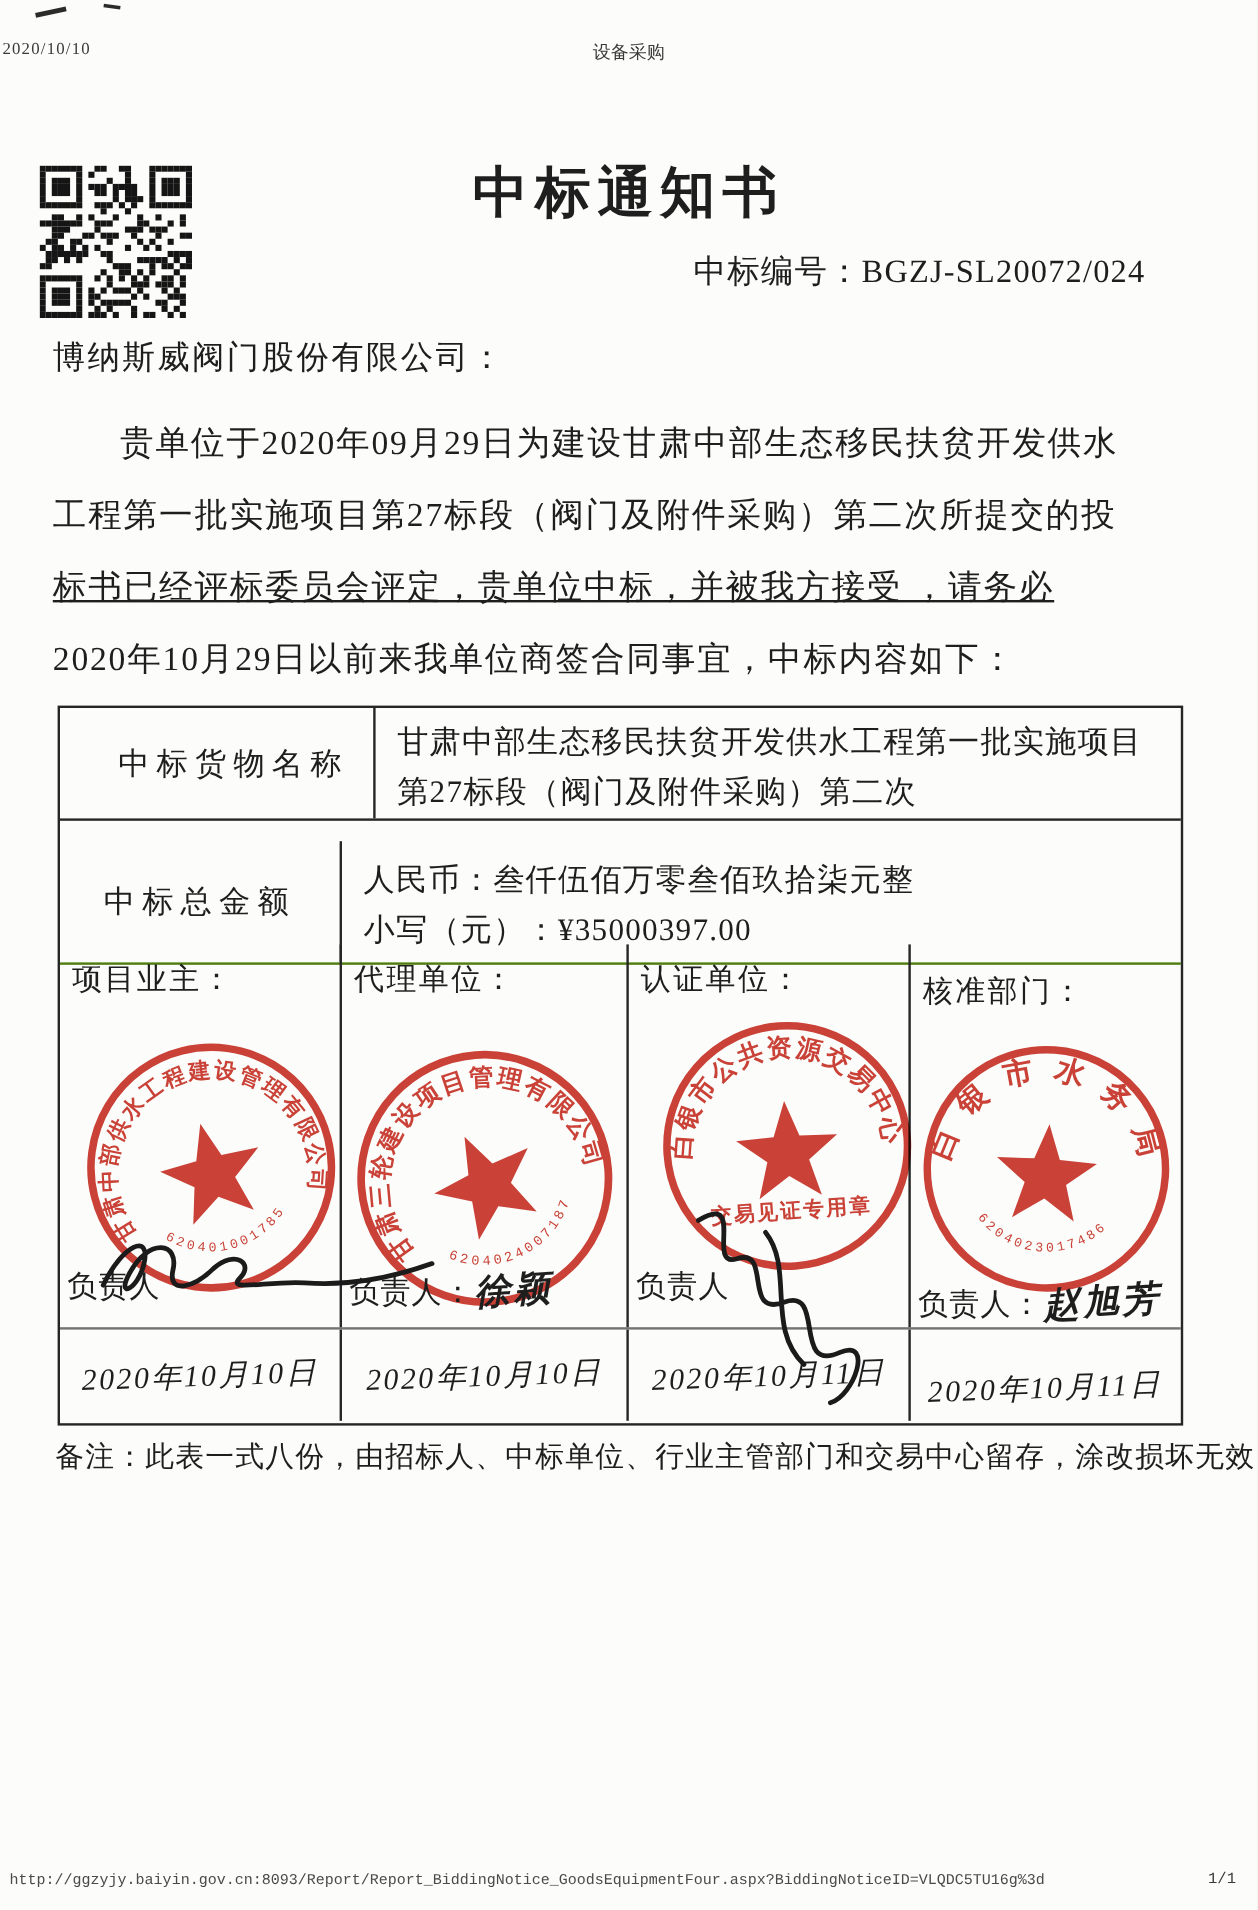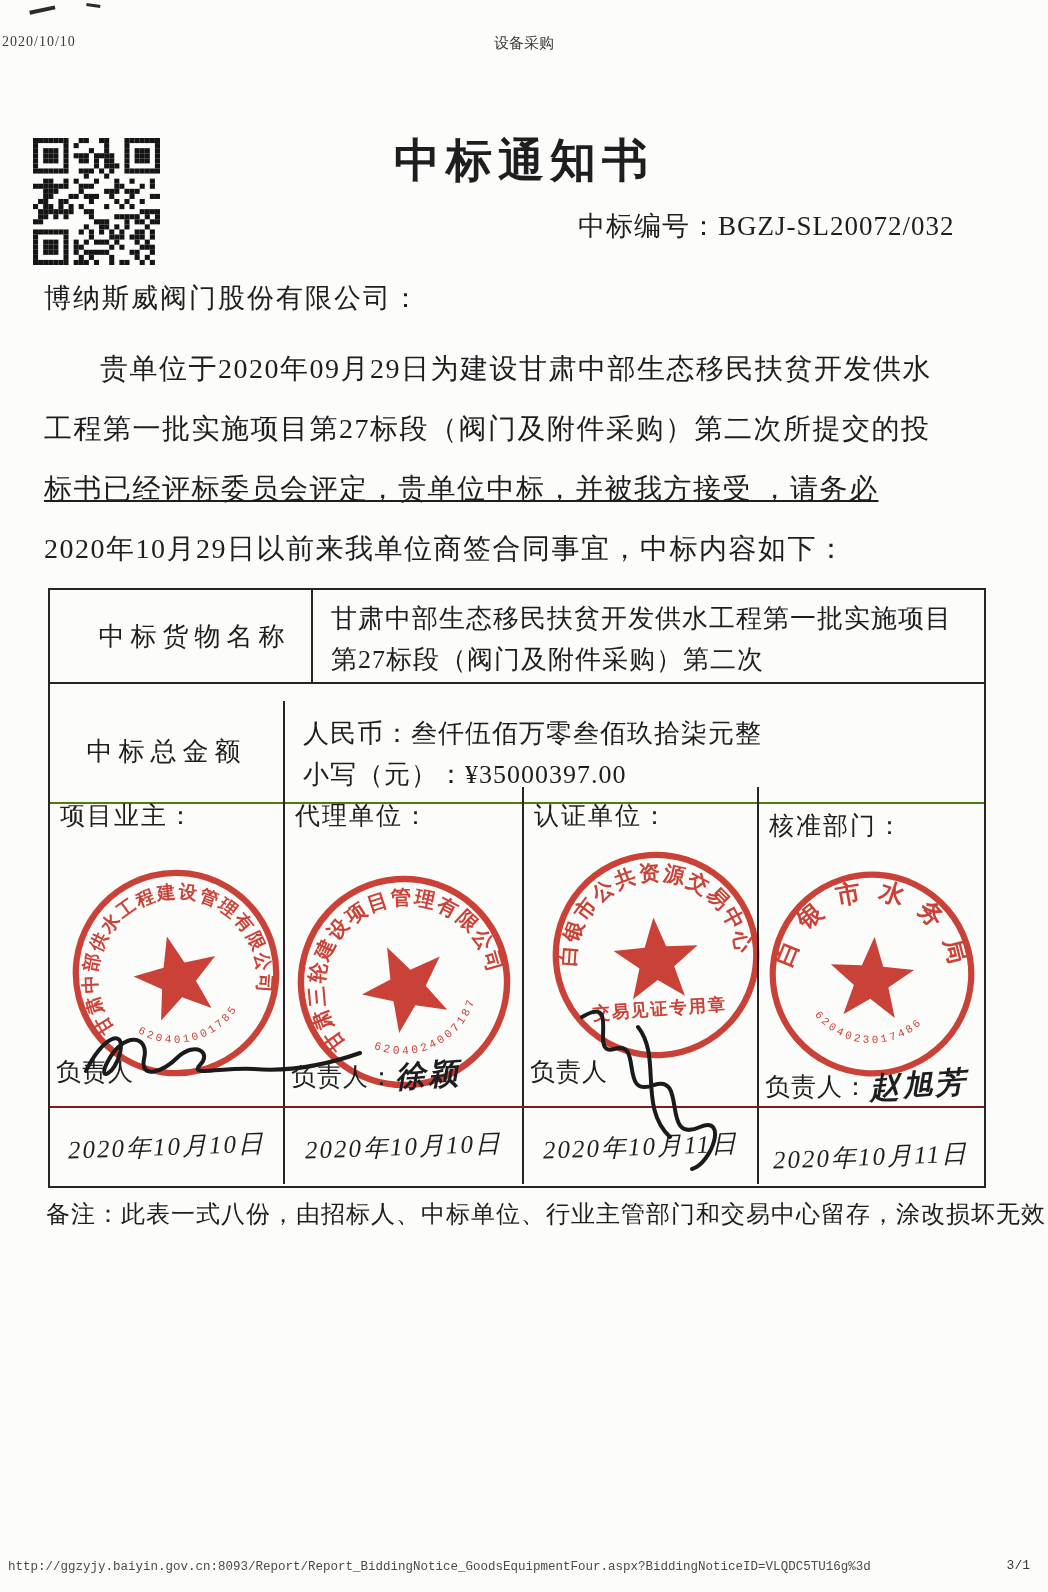--- a/index.html
+++ b/index.html
@@ -25,21 +25,21 @@
   .body-line { position:absolute; left:44px; width:960px; font-size:28px; letter-spacing:1.5px; white-space:nowrap; }
   .bl0 { top:350px; left:100px; }
   .bl1 { top:410px; }
   .bl2 { top:470px;text-decoration:underline; }
   .bl3 { top:530px; }
   
   .doc-table { position:absolute; left:48px; top:588px; width:938px; height:600px; border:2px solid #262626; }
   .t-row { position:absolute; left:0; width:934px; display:flex; }
   .t-r1 { top:0; height:94px; border-bottom:2px solid #262626;padding-left:28px; }
   .t-r2 { top:111px; height:103px; border-bottom:2px solid #4d7c0f; }
-  .t-r3 { top:197px; height:321px; border-bottom:2px solid #7f1d1d; }
+  .t-r3 { top:197px; height:321px; border-bottom:2px solid #737373; }
   .t-r4 { top:518px; height:76px; }
   .t-cell { position:relative; height:100%; overflow:visible; }
   .b-right { border-right:2px solid #262626; }
   .c-label { width:235px; display:flex; align-items:center; justify-content:center; font-size:26px; letter-spacing:6px; }
   .c-value { flex:1; padding:8px 0 0 18px; font-size:26px; line-height:41px; letter-spacing:1px; }
   .w1 { width:235px; } .w2 { width:239px; } .w3 { width:235px; } .w4 { width:223px;margin-top:10px; }
   .auth-header { position:absolute; left:10px; top:12px; font-size:25px; letter-spacing:2px; white-space:nowrap; }
   
   .stamp { position:absolute; opacity:0.88; mix-blend-mode:multiply; pointer-events:none; }
   .st0 { left:20px; top:80px; width:212px; height:212px; transform:rotate(-14deg); }
@@ -350,21 +350,21 @@
         <rect x="0" y="120" width="5" height="5"></rect>
         <rect x="5" y="120" width="5" height="5"></rect>
         <rect x="10" y="120" width="5" height="5"></rect>
         <rect x="15" y="120" width="5" height="5"></rect>
         <rect x="20" y="120" width="5" height="5"></rect>
         <rect x="25" y="120" width="5" height="5"></rect>
         <rect x="30" y="120" width="5" height="5"></rect>
       </svg></div>
 
   <div class="title">中标通知书</div>
-  <div class="bid-no">中标编号：BGZJ-SL20072/032</div>
+  <div class="bid-no">中标编号：BGZJ-SL20072/024</div>
   <div class="recipient">博纳斯威阀门股份有限公司：</div>
 
   <div class="body-line bl0">贵单位于2020年09月29日为建设甘肃中部生态移民扶贫开发供水</div>
   <div class="body-line bl1">工程第一批实施项目第27标段（阀门及附件采购）第二次所提交的投</div>
   <div class="body-line bl2">标书已经评标委员会评定，贵单位中标，并被我方接受 ，请务必</div>
   <div class="body-line bl3">2020年10月29日以前来我单位商签合同事宜，中标内容如下：</div>
 
   <div class="doc-table">
 
     <div class="t-row t-r1">
@@ -469,15 +469,15 @@
       <div class="t-cell w4 date-cell">
           <span class="date-text">2020年10月11日</span>
         </div>
     </div>
 
   </div>
 
   <div class="note">备注：此表一式八份，由招标人、中标单位、行业主管部门和交易中心留存，涂改损坏无效。</div>
 
   <div class="ftr-url">http://ggzyjy.baiyin.gov.cn:8093/Report/Report_BiddingNotice_GoodsEquipmentFour.aspx?BiddingNoticeID=VLQDC5TU16g%3d</div>
-  <div class="ftr-page">3/1</div>
+  <div class="ftr-page">1/1</div>
 
 </div>
 
 </body></html>

